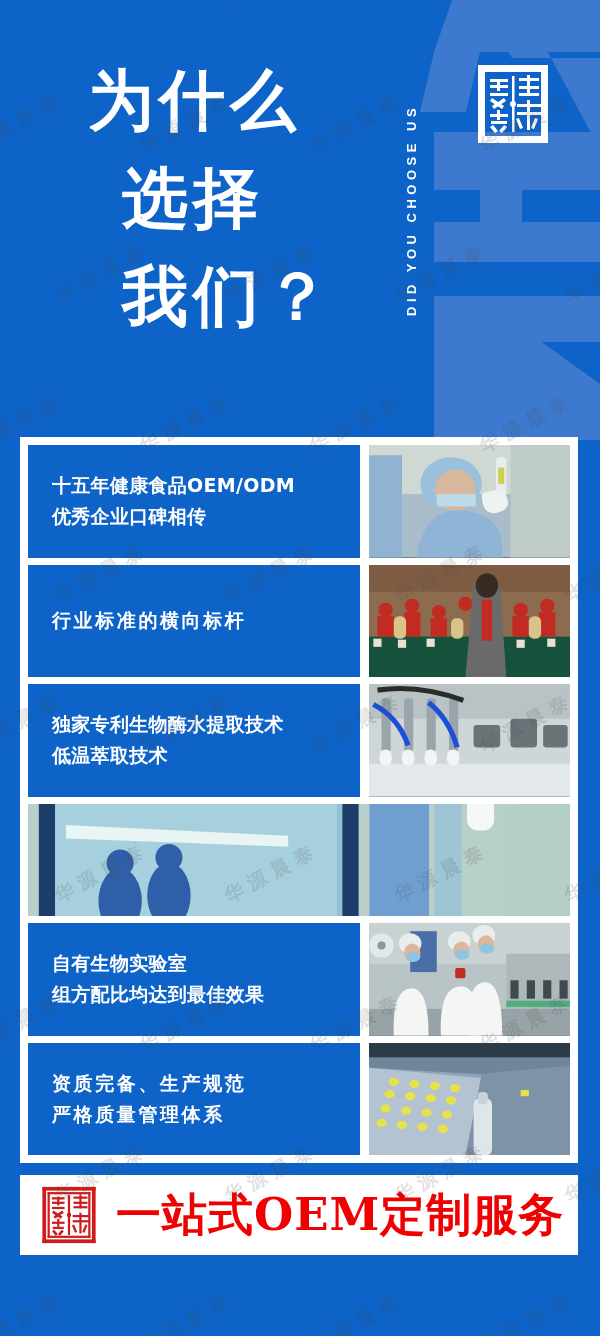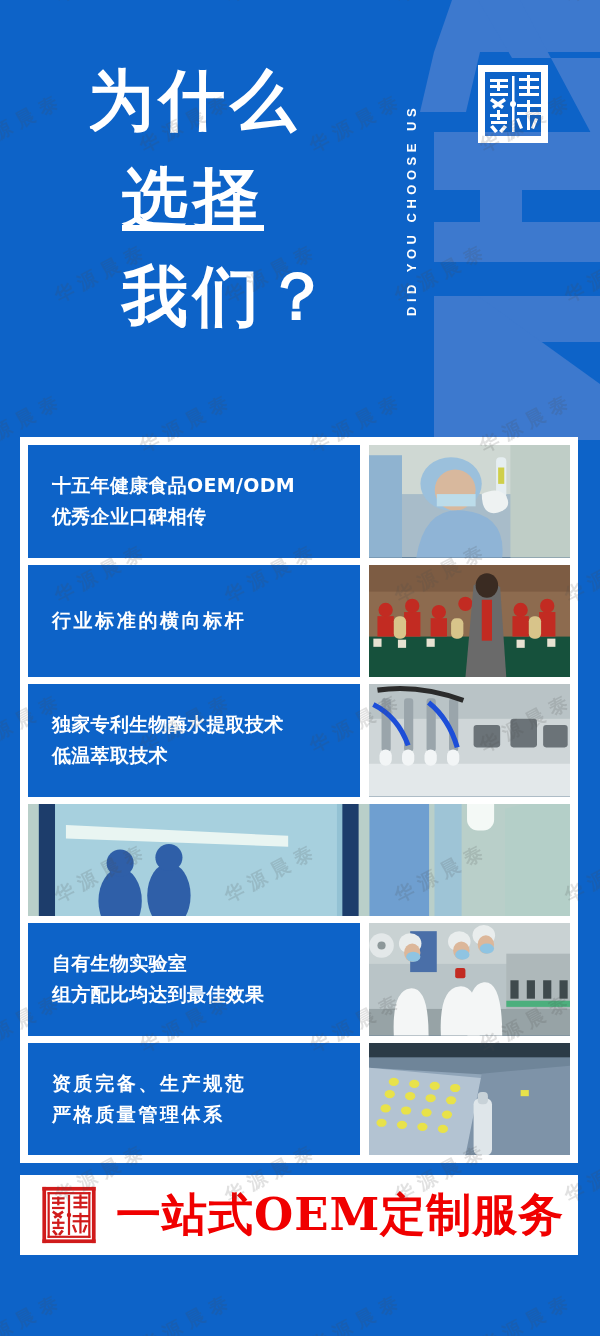--- a/index.html
+++ b/index.html
@@ -64,21 +64,21 @@
   }
   .headline-line {
     color: #ffffff;
     font-size: 66px;
     line-height: 98px;
     font-weight: 700;
     letter-spacing: 5px;
     font-family: "DejaVu Sans", "Liberation Sans", sans-serif;
     white-space: nowrap;
   }
-  .headline-line.l2 { padding-left: 34px; text-decoration: underline; }
+  .headline-line.l2 { padding-left: 34px; }
   .headline-line.l3 { padding-left: 34px; }
 
   .vertical-en {
     position: absolute;
     left: 398px;
     top: 10px;
     height: 400px;
     width: 26px;
     color: #ffffff;
     font-size: 13px;

